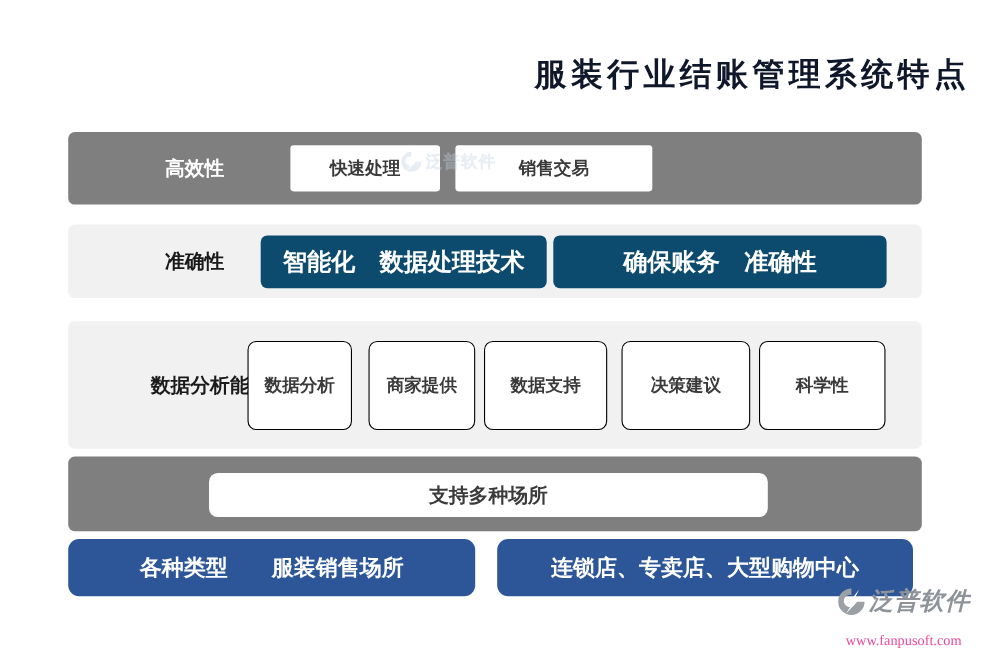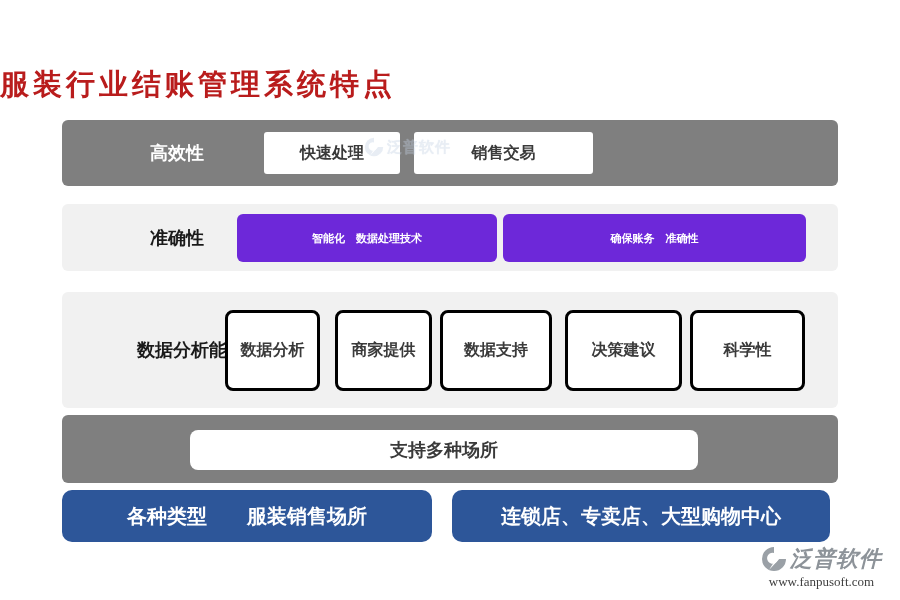--- a/index.html
+++ b/index.html
@@ -8,26 +8,25 @@
     position: relative;
     background: #ffffff;
     font-family: "Liberation Sans", "DejaVu Sans", sans-serif;
     overflow: hidden;
   }
 
   
   .title {
     position: absolute;
     top: 48px; left: 0; width: 882px;
-    text-align: left;
+    text-align: right;
     font-size: 29px;
     font-weight: bold;
     letter-spacing: 4px;
-    color: #b91c1c;
-    margin-top: 17px;
+    color: #0f172a;
   }
 
   
   .band { position: absolute; left: 62px; width: 776px; border-radius: 6px; }
   .band.gray  { background: #7F7F7F; }
   .band.light { background: #F1F1F1; }
 
   .band-label {
     position: absolute;
     top: 0; bottom: 0;
@@ -67,36 +66,36 @@
     text-shadow: 0 0 1px #cdd8e6;
   }
   .wm-icon { width: 20px; height: 20px; margin-right: 3px; }
 
   
   .band.row2 { top: 204px; height: 67px; }
   .row2 .band-label { left: 40px; width: 150px; }
   .bluebox {
     position: absolute;
     top: 10px; height: 48px;
-    background: #6d28d9;
+    background: #0c4a6e;
     border-radius: 6px;
     display: flex; align-items: center; justify-content: center;
-    font-weight: bold; font-size: 11px; color: #ffffff;
+    font-weight: bold; font-size: 22px; color: #ffffff;
   }
   .r2b1 { left: 175px; width: 260px; }
   .r2b2 { left: 441px; width: 303px; }
 
   
   .band.row3 { top: 292px; height: 116px; }
   .row3 .band-label { left: 38px; width: 182px; font-size: 18px; }
   .card {
     position: absolute;
     top: 18px; height: 81px;
     background: #ffffff;
-    border: 3px solid #000000;
+    border: 1px solid #000000;
     border-radius: 8px;
     display: flex; align-items: center; justify-content: center;
     font-weight: bold; font-size: 16px; color: #3A3A3A;
   }
   .r3b1 { left: 163px; width: 95px; }
   .r3b2 { left: 273px; width: 97px; }
   .r3b3 { left: 378px; width: 112px; }
   .r3b4 { left: 503px; width: 117px; }
   .r3b5 { left: 628px; width: 115px; }
 
@@ -132,21 +131,21 @@
   .footer-logo .brand-row {
     display: flex; align-items: center; justify-content: flex-end;
   }
   .footer-logo .brand {
     font-family: "Liberation Serif", "DejaVu Serif", serif;
     font-size: 22px; font-weight: bold; font-style: italic;
     color: #8d9399; letter-spacing: 1px;
   }
   .footer-logo .url {
     font-family: "Liberation Serif", "DejaVu Serif", serif;
-    font-size: 13px; color: #404040; margin-top: 0px;
+    font-size: 13px; color: #ec4899; margin-top: 12px;
   }
   .logo-icon { width: 26px; height: 26px; margin-right: 3px; }
 </style>
 </head>
 <body>
 
 <div class="title">服装行业结账管理系统特点</div>
 
 <div class="band gray row1">
   <div class="band-label white">高效性</div>

